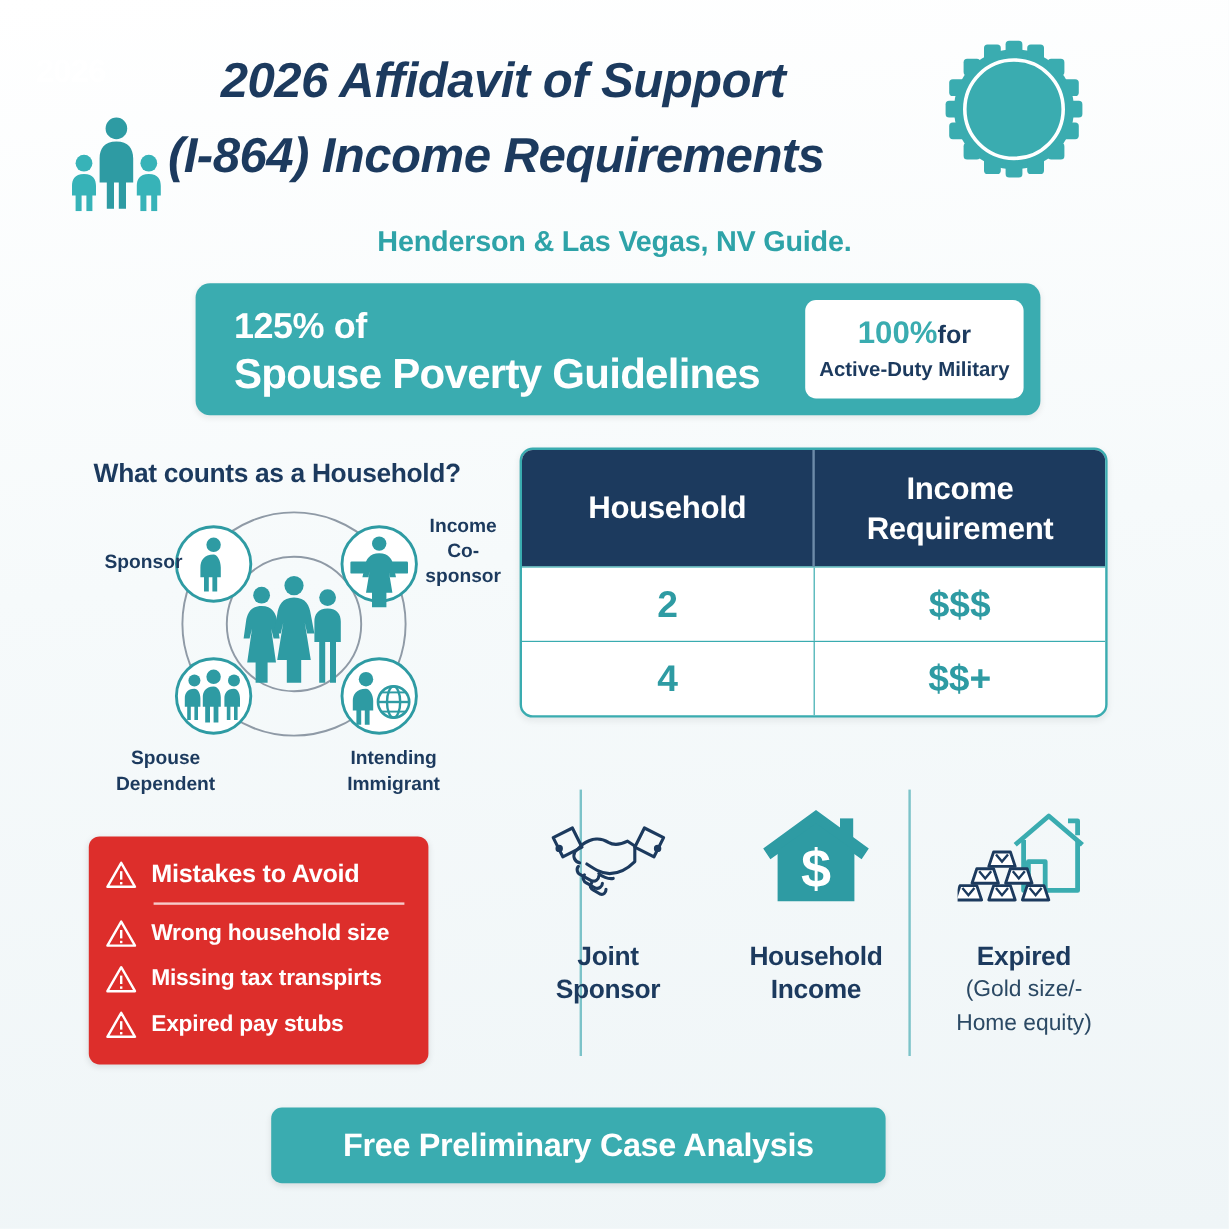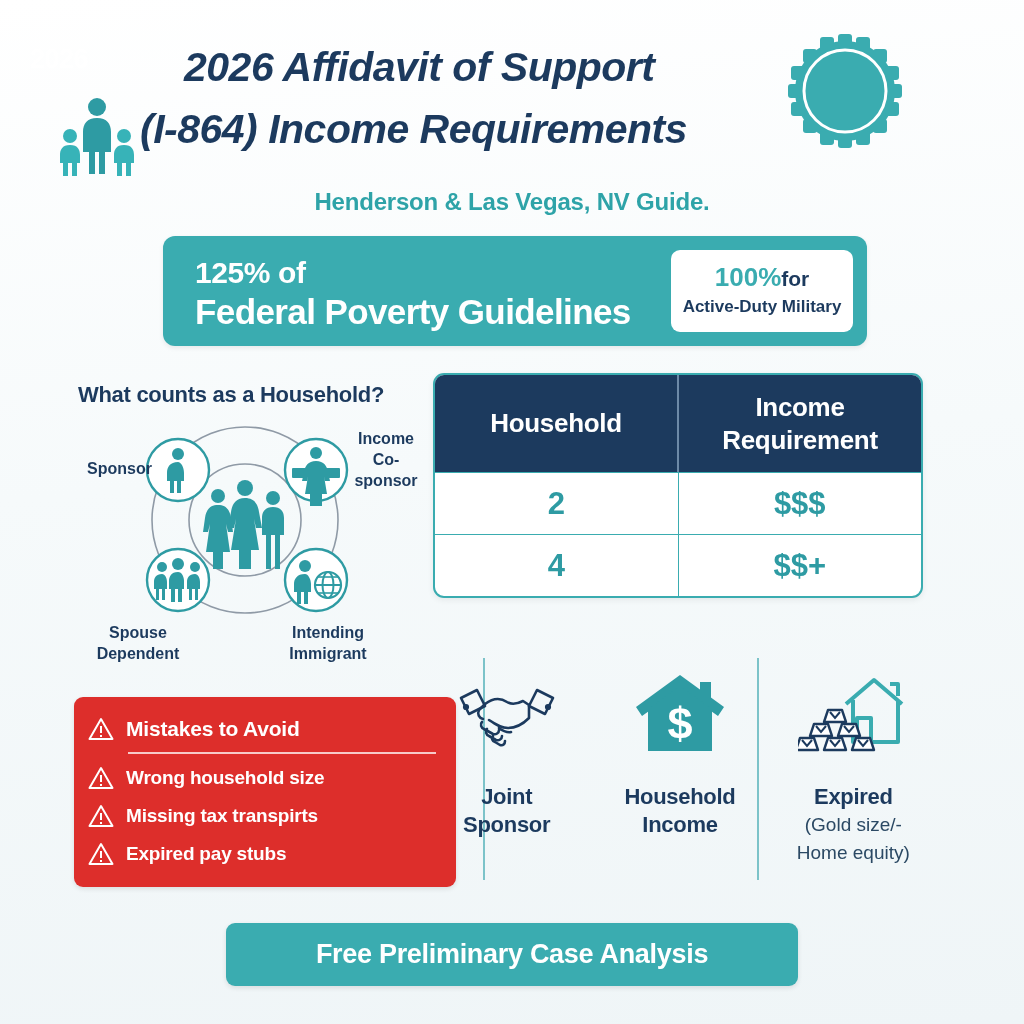--- a/index.html
+++ b/index.html
@@ -220,21 +220,21 @@
     font-weight: bold;
     letter-spacing: 0px;
   }
   .td-cell.first { border-right: 1px solid #3aacb0; }
 
   
   #mistakes-box {
     position: absolute;
     left: 74px;
     top: 697px;
-    width: 382px;
+    width: 283px;
     height: 190px;
     background: #dd2e2b;
     border-radius: 9px;
     box-shadow: 0 2px 5px rgba(0,0,0,0.1);
     padding: 12px 14px 0 14px;
   }
   .mistake-row {
     display: flex;
     align-items: center;
     height: 38px;
@@ -298,21 +298,21 @@
     font-weight: normal;
     color: #2b4964;
     line-height: 28px;
   }
 
   
   #cta-button {
     position: absolute;
     left: 226px;
     top: 923px;
-    width: 572px;
+    width: 512px;
     height: 63px;
     background: #3aacb0;
     border-radius: 9px;
     border: none;
     color: #ffffff;
     font-family: "Liberation Sans", sans-serif;
     font-size: 27px;
     font-weight: bold;
     letter-spacing: -0.3px;
     cursor: pointer;
@@ -367,21 +367,21 @@
       <circle cx="59" cy="59" r="41" fill="none" stroke="#ffffff" stroke-width="3"></circle>
     </svg>
     <div id="year-badge-text">2026</div>
   </div>
 
   <div id="subtitle">Henderson &amp; Las Vegas, NV Guide.</div>
 
   <div id="fpg-banner">
     <div id="fpg-text">
       <div id="fpg-line-1">125% of</div>
-      <div id="fpg-line-2">Federal Poverty Guidelines</div>
+      <div id="fpg-line-2">Spouse Poverty Guidelines</div>
     </div>
     <div id="military-card">
       <div id="military-pct-line">
         <span id="military-pct">100%</span><span id="military-for">for</span>
       </div>
       <div id="military-label">Active-Duty Military</div>
     </div>
   </div>
 
   <div id="household-heading">What counts as a Household?</div>

